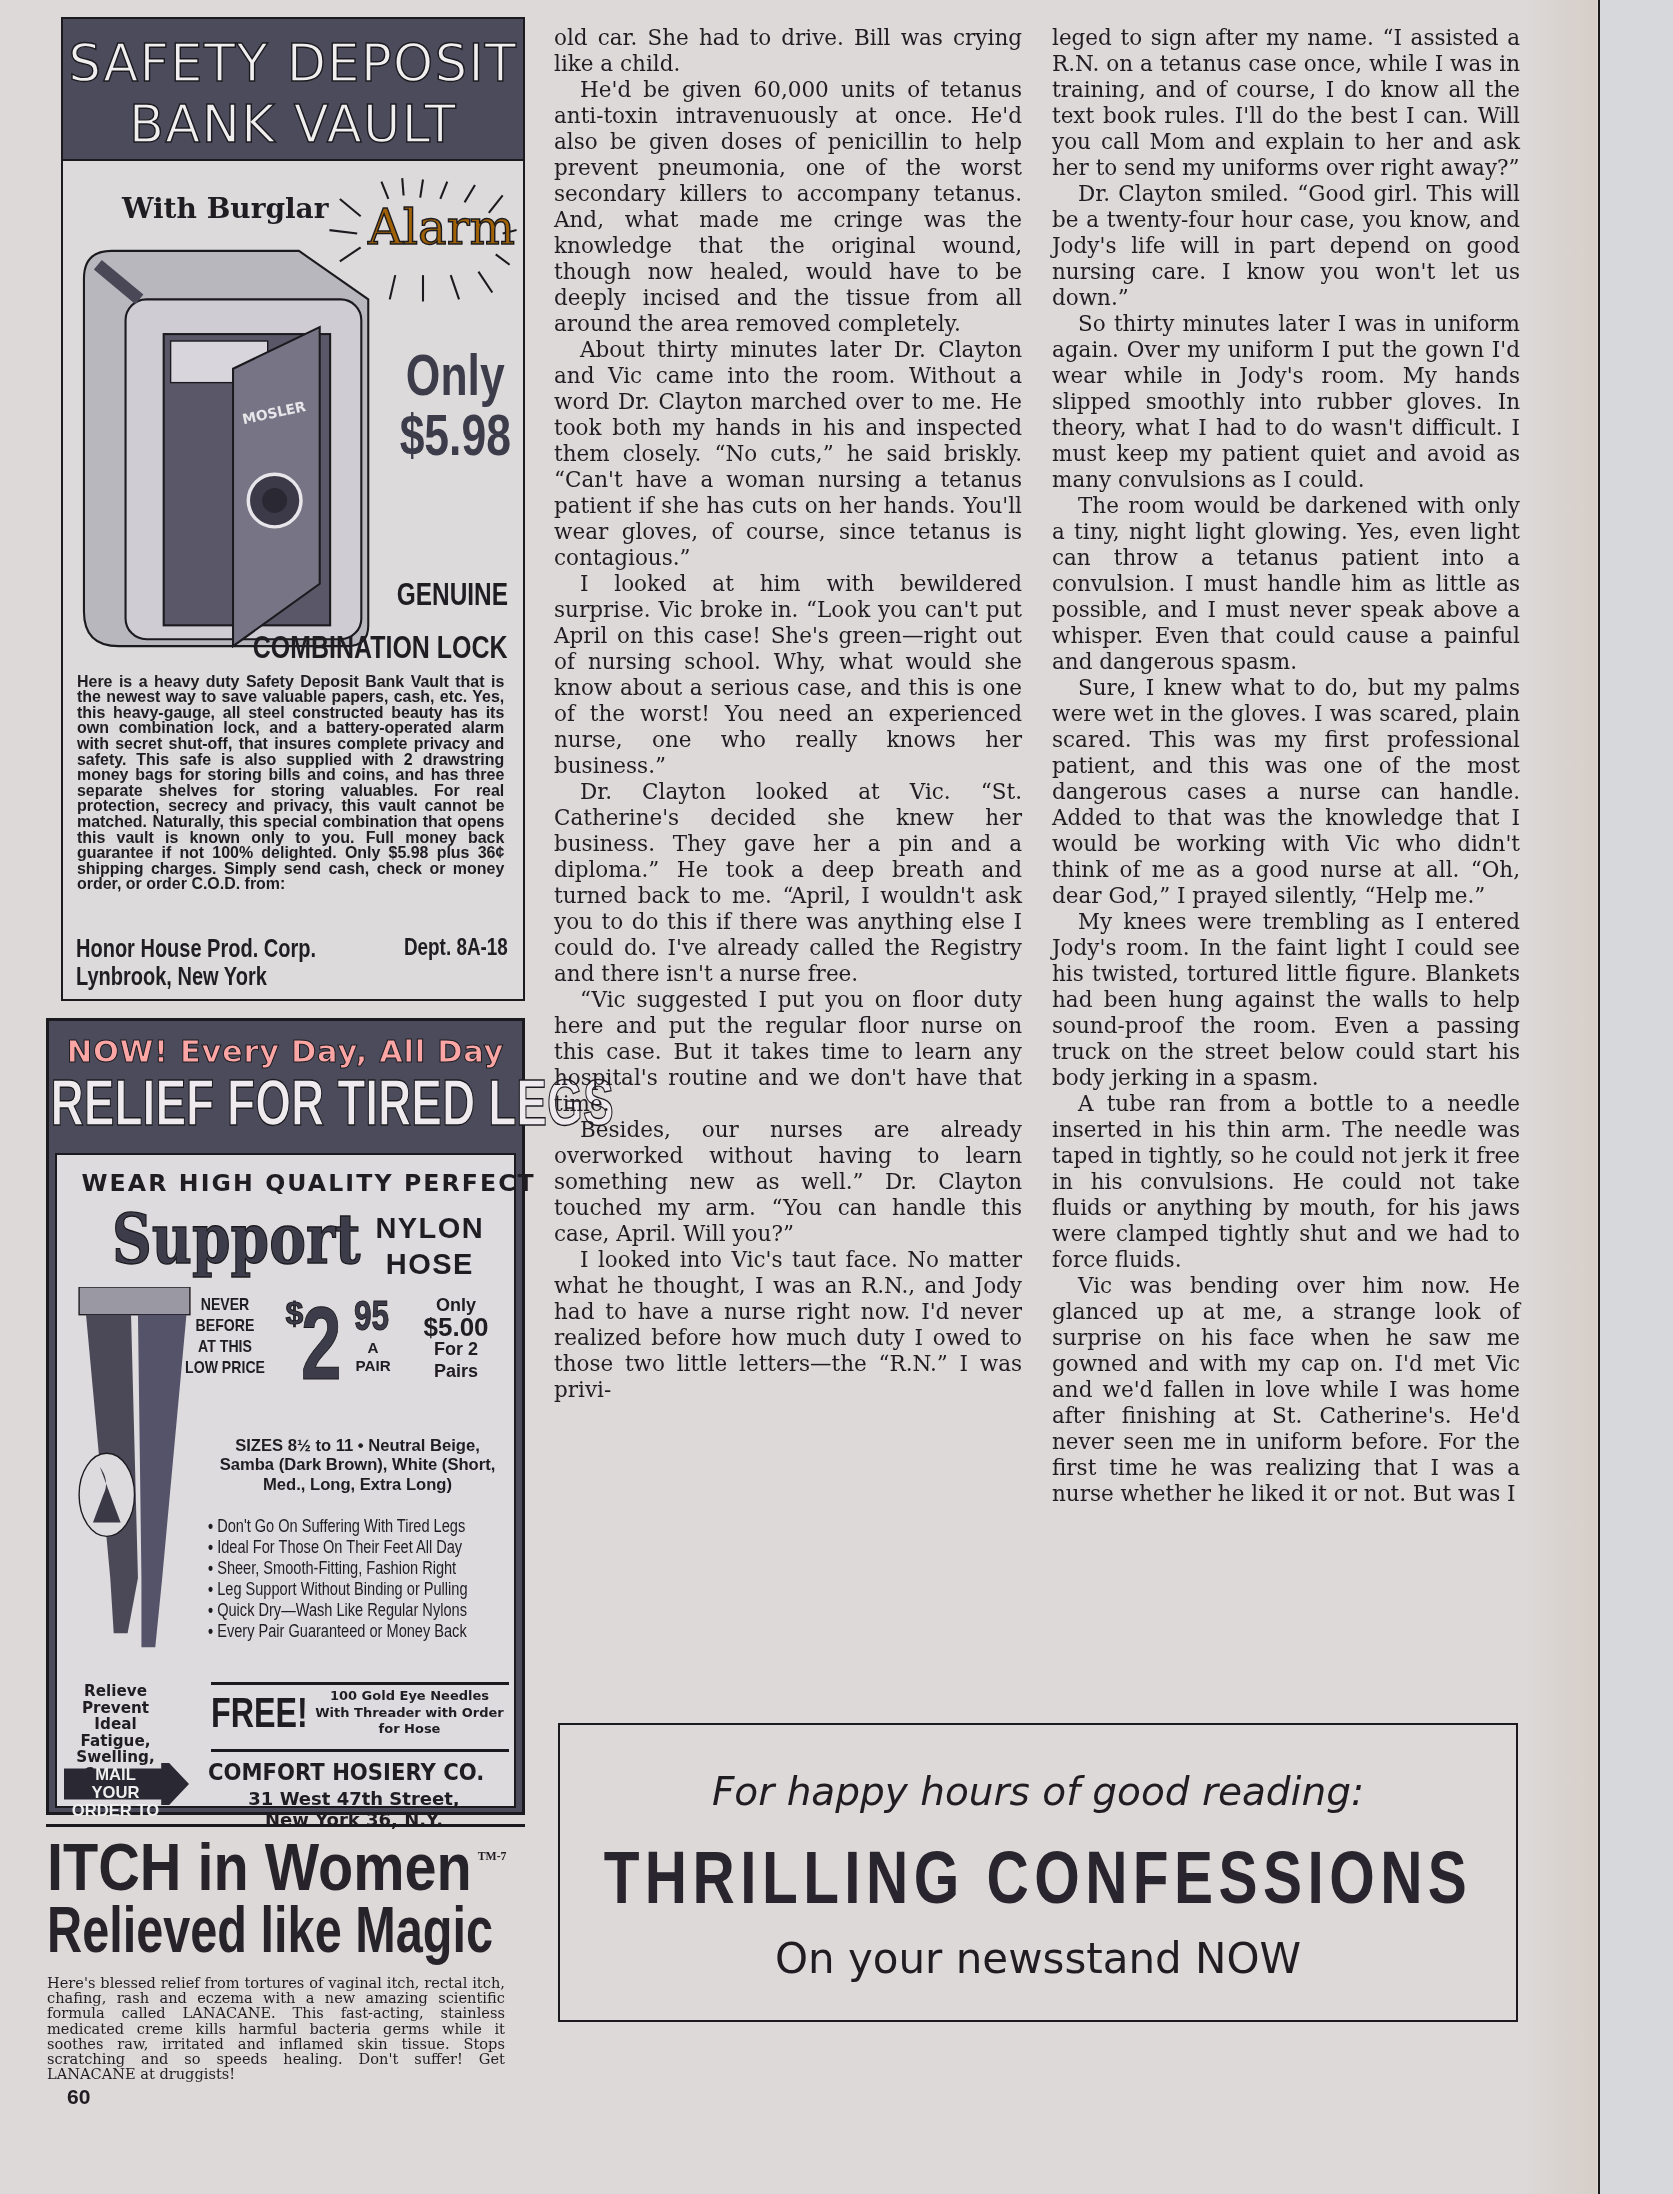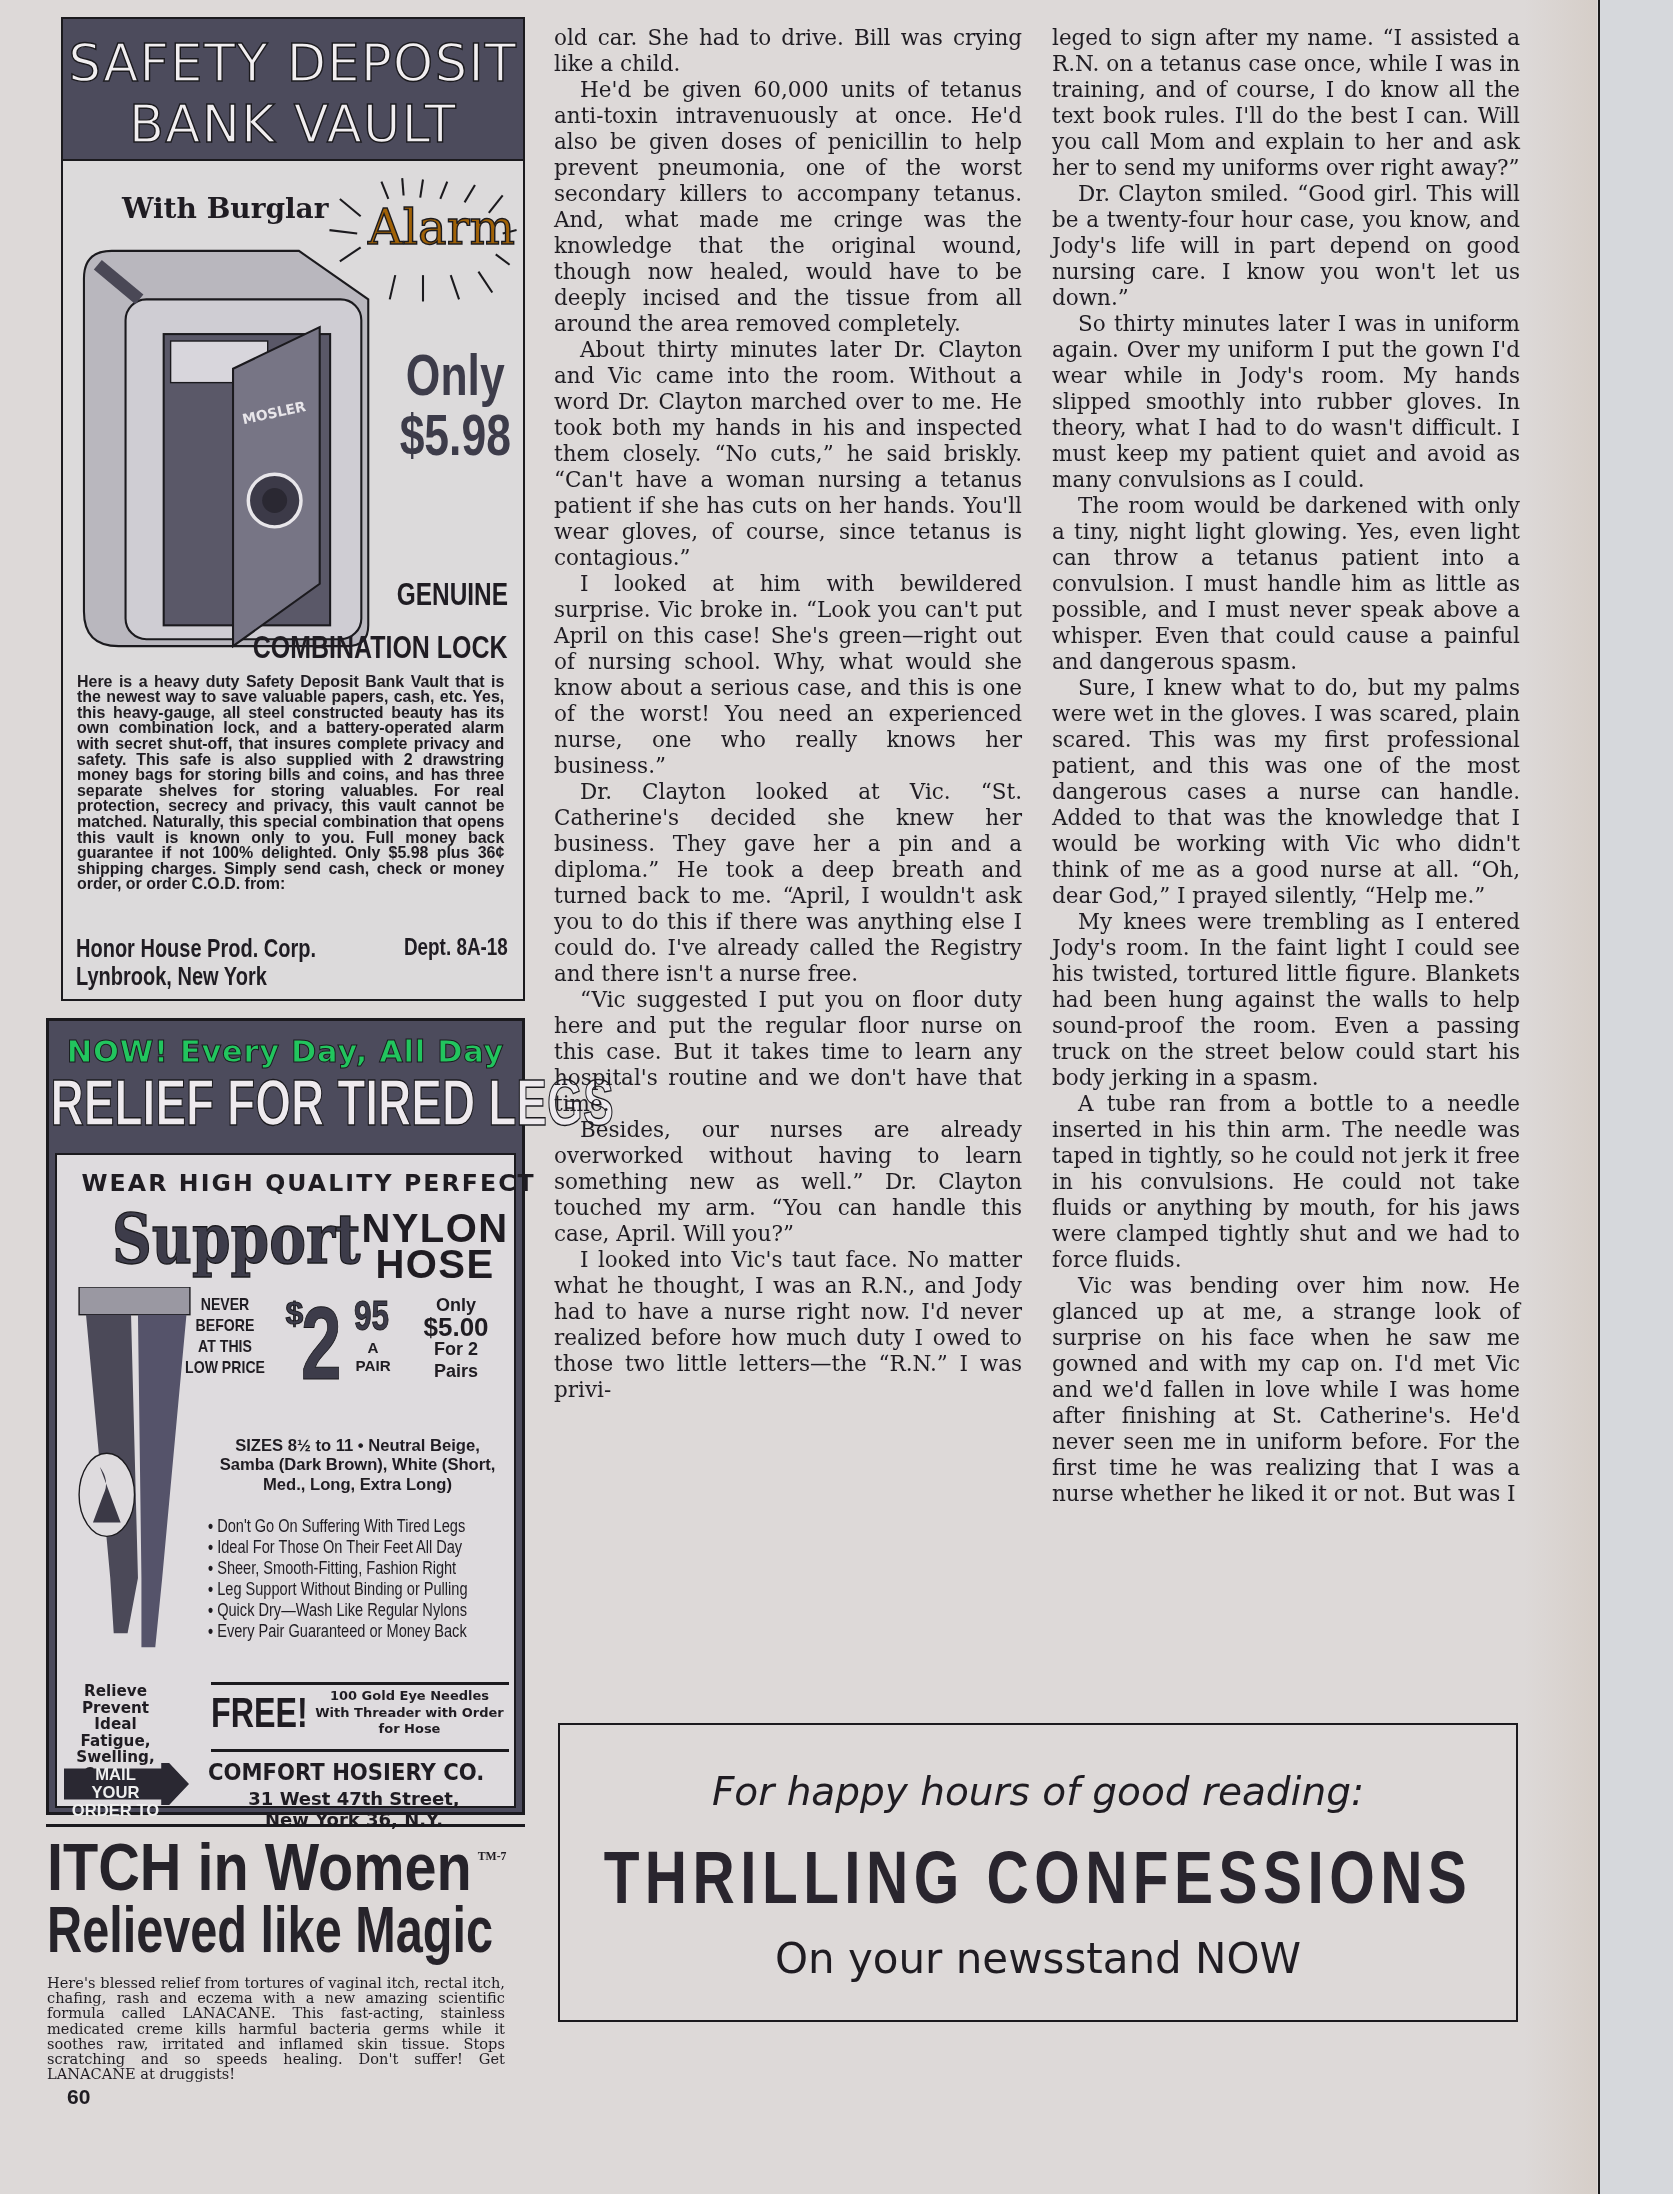--- a/index.html
+++ b/index.html
@@ -22,26 +22,26 @@
   .alarm-rays { position:absolute; left:263px; top:159px; width:194px; height:125px; }
   .safe-img { position:absolute; left:14px; top:218px; width:319px; height:423px; }
   .safe-only { position:absolute; left:333px; top:326px; font-family:"Liberation Sans", sans-serif; font-weight:bold; font-size:57px; line-height:60px; text-align:center; color:#3d3c4a; transform:scaleX(0.78); transform-origin:left top; width:152px; }
   .safe-genuine { position:absolute; right:15.2px; top:558px; font-family:"Liberation Sans", sans-serif; font-weight:bold; font-size:30.5px; transform:scaleX(0.8); transform-origin:right top; }
   .safe-combo { position:absolute; right:15.2px; top:610px; font-family:"Liberation Sans", sans-serif; font-weight:bold; font-size:32px; transform:scaleX(0.78); transform-origin:right top; white-space:nowrap; }
   .safe-body { position:absolute; left:14px; top:655px; width:436px; font-family:"Liberation Sans", sans-serif; font-weight:bold; font-size:16.3px; line-height:15.6px; text-align:justify; transform:scaleX(0.98); transform-origin:left top; }
   .safe-company { position:absolute; left:12.5px; top:915px; font-family:"Liberation Sans", sans-serif; font-weight:bold; font-size:25px; line-height:28px; transform:scaleX(0.8); transform-origin:left top; white-space:nowrap; }
   .safe-dept { position:absolute; right:15.2px; top:915px; font-family:"Liberation Sans", sans-serif; font-weight:bold; font-size:23.6px; transform:scaleX(0.8); transform-origin:right top; }
 
   .ad-hose { left:46px; top:1018px; width:479px; height:797px; border:3.5px solid #1b1a1e; background:#4c4b5c; }
-  .hose-now { color:#22c55e; font-family:"DejaVu Sans", sans-serif; font-weight:bold; font-size:30.5px; text-align:center; padding-top:12.5px; letter-spacing:0.7px; -webkit-text-stroke:1px #1b1a1e; }
+  .hose-now { color:#fca5a5; font-family:"DejaVu Sans", sans-serif; font-weight:bold; font-size:30.5px; text-align:center; padding-top:12.5px; letter-spacing:0.7px; -webkit-text-stroke:1px #1b1a1e; }
   .hose-relief { color:#eeeaee; font-family:"Liberation Sans", sans-serif; font-weight:bold; font-size:64px; text-align:center; line-height:69px; transform:scaleX(0.72); -webkit-text-stroke:1.4px #1b1a1e; white-space:nowrap; margin-left:-90px; margin-right:-90px; }
   .hose-inner { position:absolute; left:5.5px; top:132px; width:461px; height:655px; background:#dedbde; border:2.1px solid #1b1a1e; box-sizing:border-box; }
   .hose-wear { position:absolute; left:25px; top:14px; font-family:"DejaVu Sans", sans-serif; font-weight:bold; font-size:23.6px; letter-spacing:2.1px; white-space:nowrap; }
   .hose-support { position:absolute; left:55px; top:43px; font-family:"DejaVu Serif", serif; font-weight:bold; font-size:69px; color:#3d3c4a; -webkit-text-stroke:1.4px #1b1a1e; transform:scaleX(0.8); transform-origin:left top; }
-  .hose-nylon { position:absolute; left:305px; top:55px; font-family:"Liberation Sans", sans-serif; font-weight:bold; font-size:40px; line-height:36px; text-align:center; letter-spacing:1.4px; }
+  .hose-nylon { position:absolute; left:319px; top:55px; font-family:"Liberation Sans", sans-serif; font-weight:bold; font-size:29px; line-height:36px; text-align:center; letter-spacing:1.4px; }
   .hose-legs { position:absolute; left:15.2px; top:132px; width:125px; height:374px; }
   .hose-never { position:absolute; left:121px; top:139px; font-family:"Liberation Sans", sans-serif; font-weight:bold; font-size:16.6px; line-height:21px; text-align:center; transform:scaleX(0.85); }
   .hose-price { position:absolute; left:229px; top:136px; font-family:"Liberation Sans", sans-serif; font-weight:bold; color:#3d3c4a; -webkit-text-stroke:1px #1b1a1e; }
   .hose-price .dollar { position:absolute; left:0; top:4.2px; font-size:32px; }
   .hose-price .two { position:absolute; left:15.2px; top:0; font-size:104px; line-height:104px; transform:scaleX(0.7); transform-origin:left top; }
   .hose-price .cents { position:absolute; left:68px; top:1.4px; font-size:42px; transform:scaleX(0.75); transform-origin:left top; }
   .hose-apair { position:absolute; left:299px; top:184px; font-family:"Liberation Sans", sans-serif; font-weight:bold; font-size:15.2px; line-height:18px; text-align:center; }
   .hose-only2 { position:absolute; left:367px; top:139px; font-family:"Liberation Sans", sans-serif; font-weight:bold; font-size:18px; line-height:22px; text-align:center; }
   .hose-only2 .big { font-size:26px; }
   .hose-sizes { position:absolute; left:152px; top:281px; width:298px; font-family:"Liberation Sans", sans-serif; font-weight:bold; font-size:16.6px; line-height:19.4px; text-align:center; }

